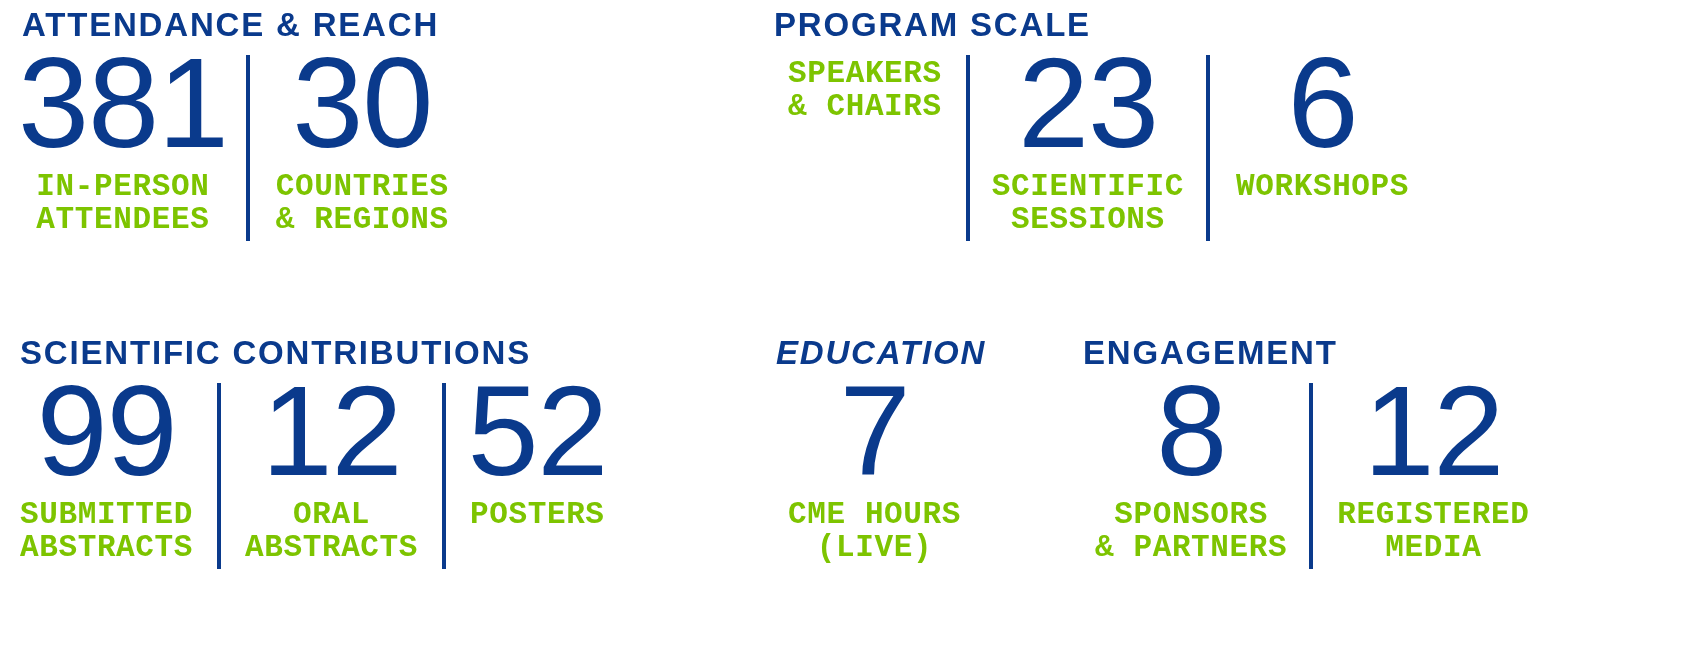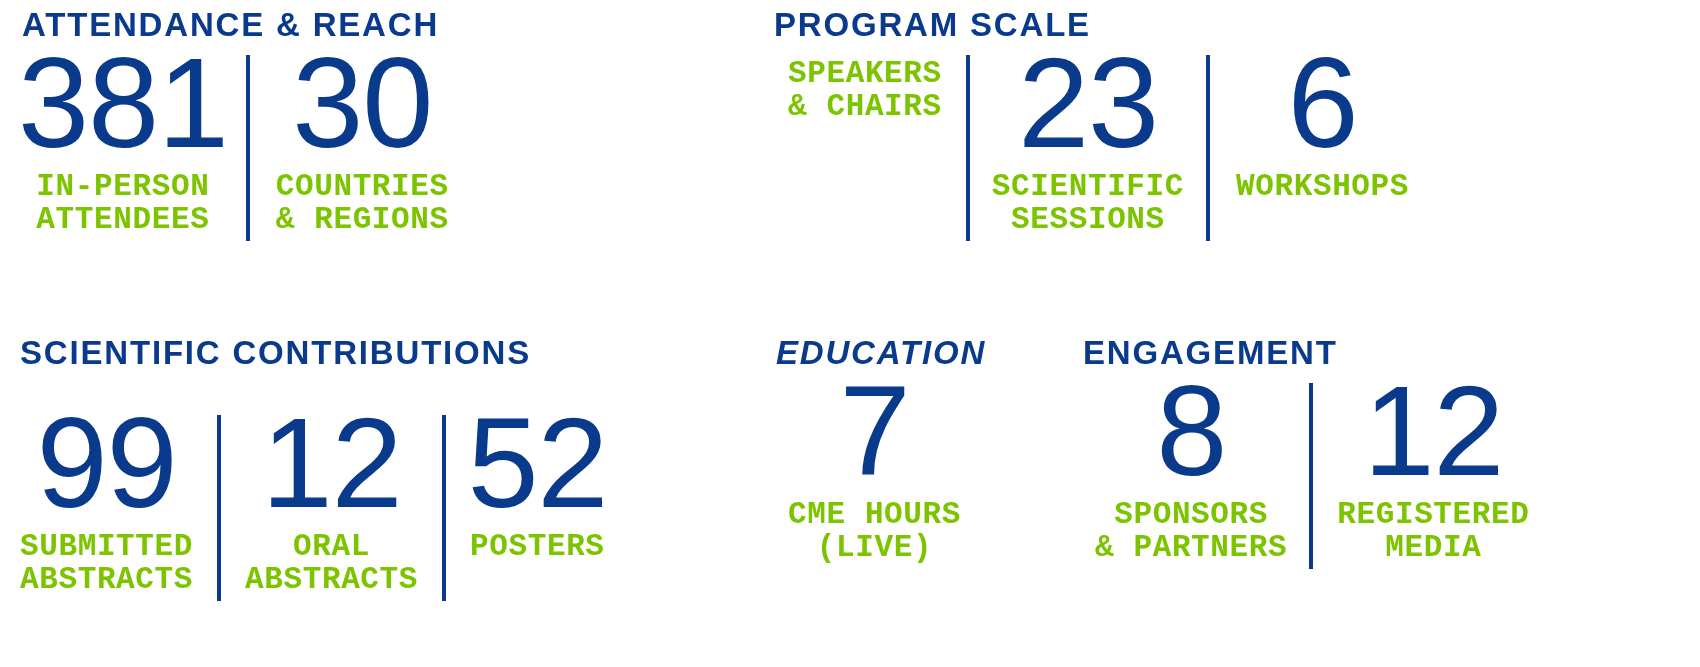--- a/index.html
+++ b/index.html
@@ -92,21 +92,21 @@
     width: 4px;
     background: #0a3a8c;
     flex: 0 0 auto;
     align-self: stretch;
     margin: 4px 0 2px 0;
   }
 
   
   #g-attendance { left: 18px;   top: 8px;  }
   #g-program    { left: 768px;  top: 8px;  }
-  #g-scientific { left: 14px;   top: 336px; gap: 32px; }
+  #g-scientific { left: 14px;   top: 336px; }
   #g-education  { left: 770px;  top: 336px; }
   #g-engagement { left: 1075px; top: 336px; }
 
   
   #g-program .group-heading   { margin-left: 6px; }
   #g-education .group-heading { margin-left: 6px; }
   #g-engagement .group-heading{ margin-left: 8px; }
   #g-scientific .group-heading{ margin-left: 6px; }
   #g-attendance .group-heading{ margin-left: 4px; }
 

